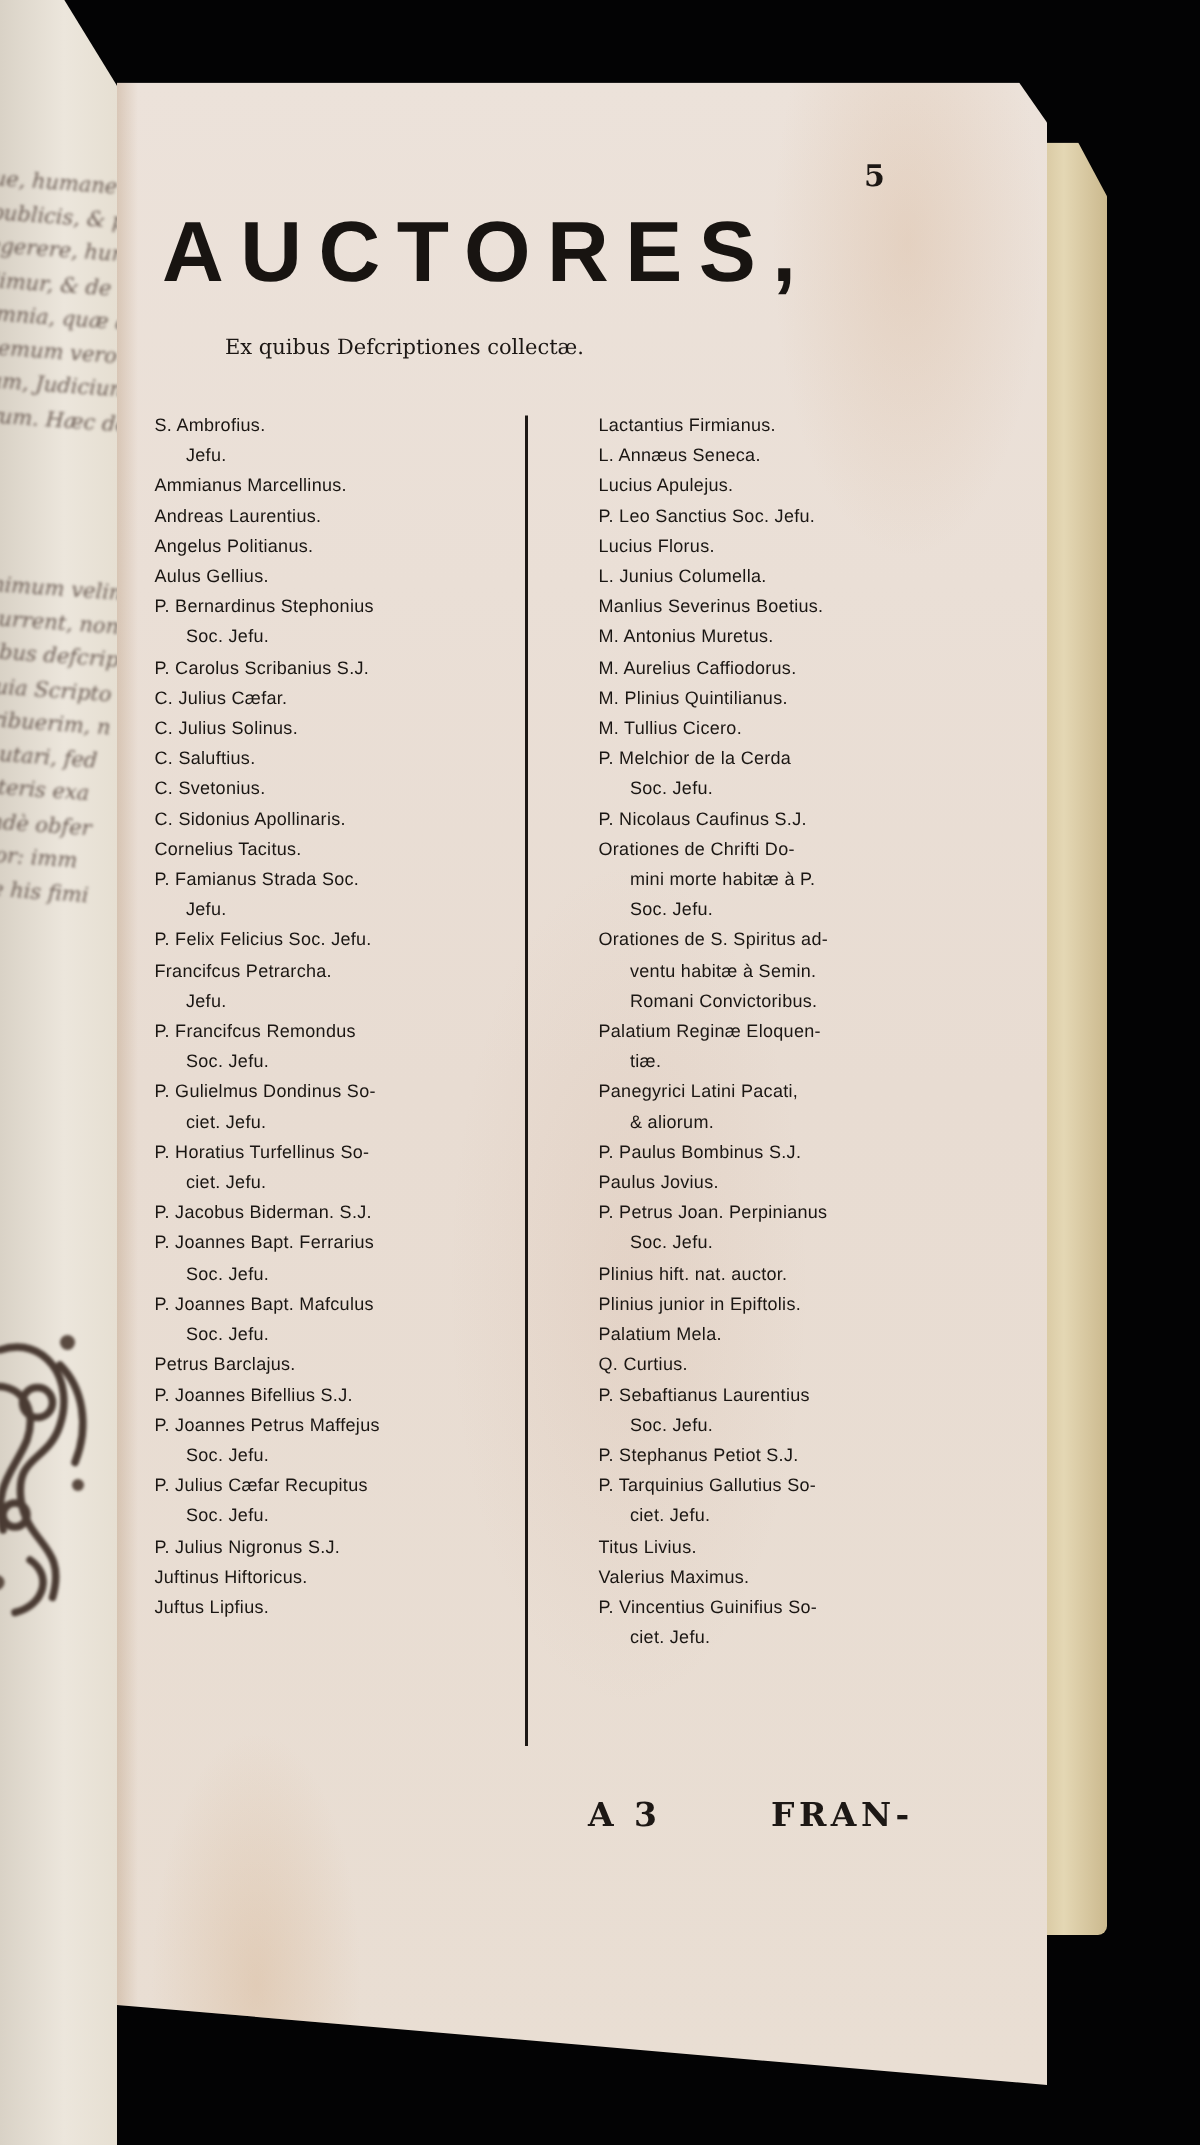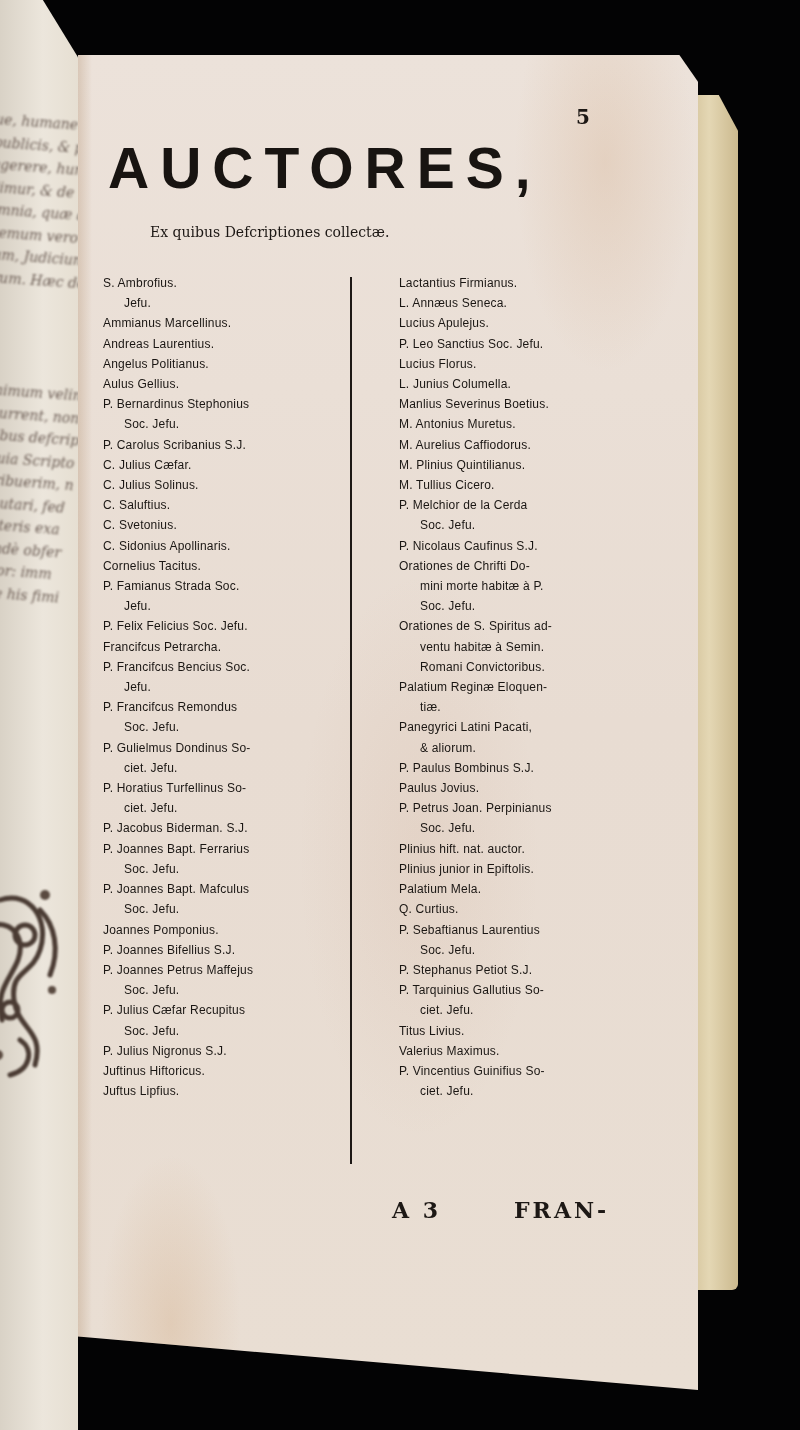--- a/index.html
+++ b/index.html
@@ -196,21 +196,20 @@
           <div>P. Famianus Strada Soc.</div>
           <div class="cont">Jefu.</div>
         </div>
         <div class="entry">
           <div>P. Felix Felicius Soc. Jefu.</div>
         </div>
         <div class="entry">
           <div>Francifcus Petrarcha.</div>
         </div>
         <div class="entry">
-          <div>P. Francifcus Bencius Soc.</div>
           <div class="cont">Jefu.</div>
         </div>
         <div class="entry">
           <div>P. Francifcus Remondus</div>
           <div class="cont">Soc. Jefu.</div>
         </div>
         <div class="entry">
           <div>P. Gulielmus Dondinus So-</div>
           <div class="cont">ciet. Jefu.</div>
         </div>
@@ -223,21 +222,21 @@
         </div>
         <div class="entry">
           <div>P. Joannes Bapt. Ferrarius</div>
           <div class="cont">Soc. Jefu.</div>
         </div>
         <div class="entry">
           <div>P. Joannes Bapt. Mafculus</div>
           <div class="cont">Soc. Jefu.</div>
         </div>
         <div class="entry">
-          <div>Joannes Pomponius.</div>
+          <div>Petrus Barclajus.</div>
         </div>
         <div class="entry">
           <div>P. Joannes Bifellius S.J.</div>
         </div>
         <div class="entry">
           <div>P. Joannes Petrus Maffejus</div>
           <div class="cont">Soc. Jefu.</div>
         </div>
         <div class="entry">
           <div>P. Julius Cæfar Recupitus</div>

